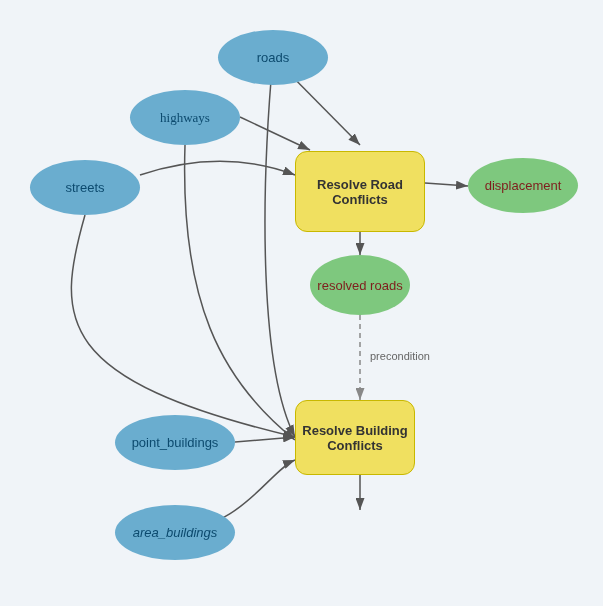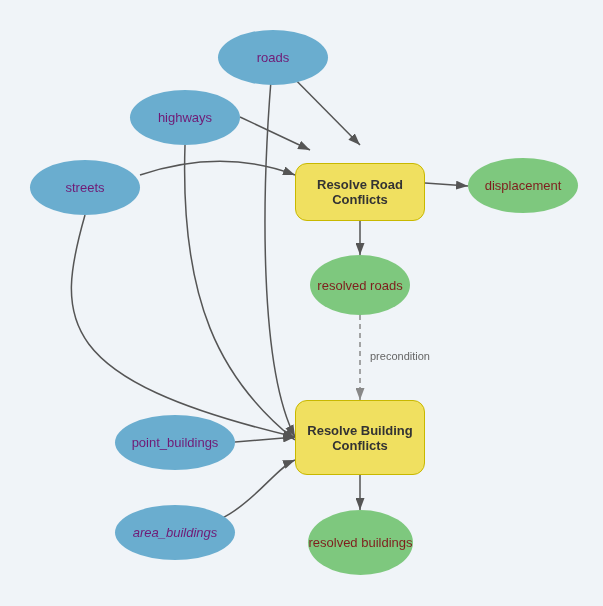--- a/index.html
+++ b/index.html
@@ -29,21 +29,21 @@
       display: flex;
       align-items: center;
       justify-content: center;
       text-align: center;
       font-size: 13px;
       color: #333;
     }
     .node-ellipse {
       border-radius: 50%;
       background: #6aadcf;
-      color: #701a75;
+      color: #0c4a6e;
       text-align: center;
     }
     .node-process {
       border-radius: 12px;
       background: #f0e060;
       border: 1.5px solid #c8b800;
       font-weight: bold;
       color: #333;
       padding: 6px;
     }
@@ -89,31 +89,30 @@
 
     <path d="M 175 530 C 240 530, 270 470, 295 460" fill="none" stroke="#555" stroke-width="1.5" marker-end="url(#arrowhead)"></path>
 
     <path d="M 360 475 L 360 510" fill="none" stroke="#555" stroke-width="1.5" marker-end="url(#arrowhead)"></path>
 
     <text x="370" y="360" font-size="11" fill="#666" font-family="Arial">precondition</text>
   </svg>
 
   <div class="node node-ellipse" style="left:218px; top:30px; width:110px; height:55px;">roads</div>
 
-  <div class="node node-ellipse" style="left:130px; top:90px; width:110px; height:55px;">highways</div>
+  <div class="node node-ellipse" style="left:130px; top:90px; width:110px; height:55px;font-family:Liberation Serif, serif;">highways</div>
 
   <div class="node node-ellipse" style="left:30px; top:160px; width:110px; height:55px;">streets</div>
 
-  <div class="node node-process" style="left:295px; top:163px; width:130px; height:58px;">Resolve Road Conflicts</div>
+  <div class="node node-process" style="left:295px; top:151px; width:130px; height:81px;">Resolve Road Conflicts</div>
 
   <div class="node node-output" style="left:468px; top:158px; width:110px; height:55px;">displacement</div>
 
   <div class="node node-output" style="left:310px; top:255px; width:100px; height:60px;text-align:right;">resolved roads</div>
 
   <div class="node node-ellipse" style="left:115px; top:415px; width:120px; height:55px;">point_buildings</div>
 
   <div class="node node-ellipse" style="left:115px; top:505px; width:120px; height:55px;font-style:italic;">area_buildings</div>
 
-  <div class="node node-process" style="left:295px; top:400px; width:130px; height:75px;">Resolve Building Conflicts</div>
+  <div class="node node-process" style="left:295px; top:400px; width:120px; height:75px;">Resolve Building Conflicts</div>
 
-  <div class="node node-output" style="left:308px; top:510px; width:105px; height:65px;">resolved buildings</div>
 
 </div>
 
 </body></html>

